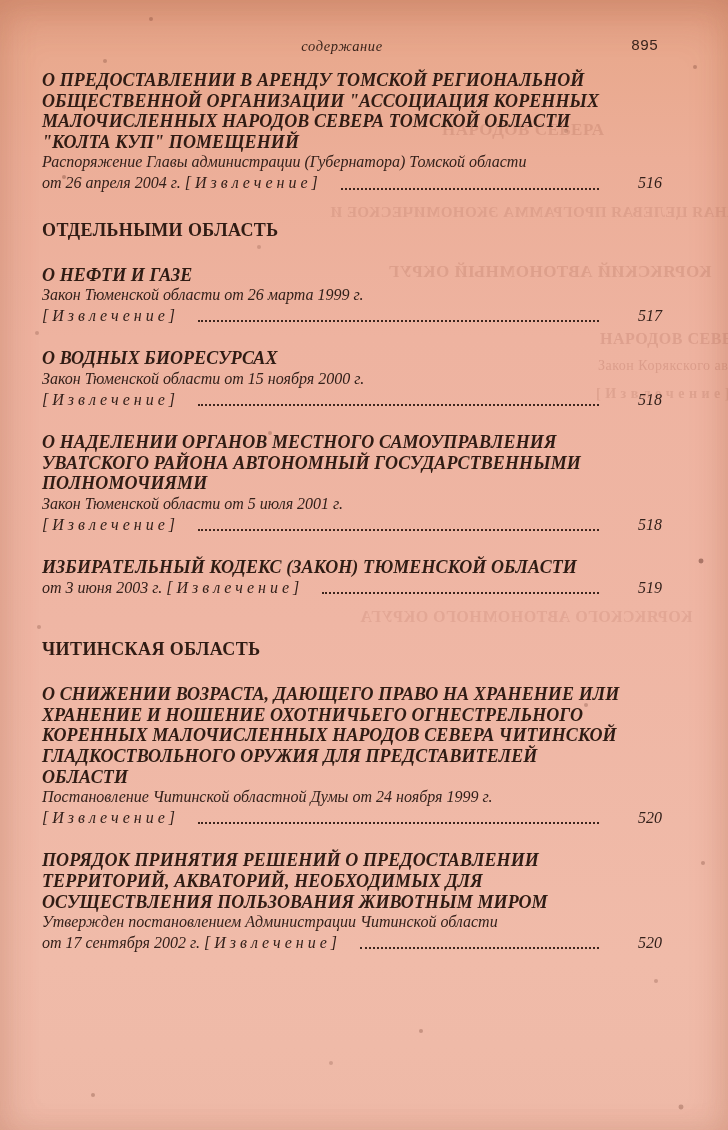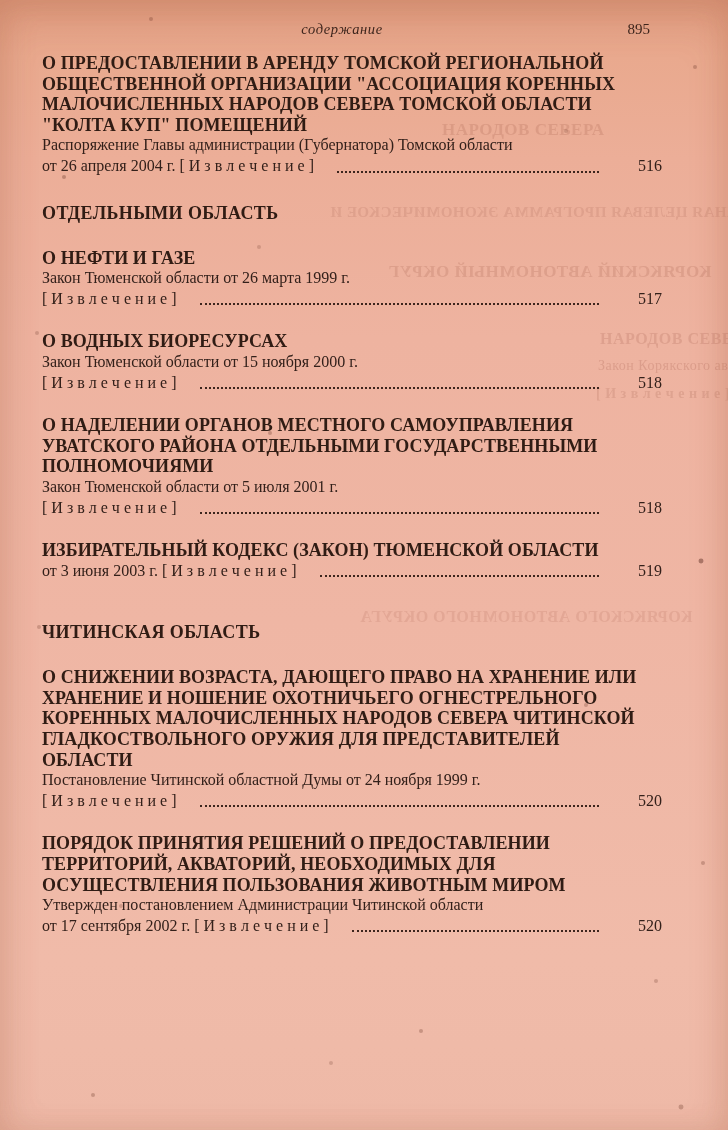--- a/index.html
+++ b/index.html
@@ -36,29 +36,29 @@
   }
   .ghost.mirror{transform:scaleX(-1);}
   .g0{top:120px;left:430px;font-size:17px;}
   .g1{top:204px;left:330px;font-size:15px;color:rgba(145,72,56,.14);}
   .g2{top:262px;left:388px;font-size:17px;}
   .g3{top:330px;left:588px;font-size:16px;}
   .g4{top:358px;left:586px;font-size:14px;font-weight:normal;color:rgba(145,72,56,.20);}
   .g5{top:386px;left:584px;font-size:14px;color:rgba(145,72,56,.16);}
   .g6{top:608px;left:360px;font-size:16px;color:rgba(145,72,56,.13);}
 
-  .content{position:relative;padding:21px 66px 0 42px;}
+  .content{position:relative;padding:38px 66px 0 42px;}
   .pg-header{position:relative;height:19px;margin-bottom:13px;}
   .running-title{
     text-align:center;font-style:italic;font-size:14.5px;
     letter-spacing:.6px;color:#3a241c;transform:translateX(-10px);
   }
-  .page-number{position:absolute;right:12px;top:0;font-size:15px;color:#3a241c;}
+  .page-number{position:absolute;right:4px;top:0;font-size:15px;color:#3a241c;font-family:Liberation Mono, monospace;}
 
-  .entry{margin-bottom:22px;}
+  .entry{margin-bottom:22px;font-style:italic;}
   .entry.mb-lg{margin-bottom:41px;}
   .title-line{
     font-weight:bold;font-size:18px;line-height:20.6px;
     white-space:nowrap;letter-spacing:0.1px;color:#301c14;
   }
   .entry-sub{font-size:16px;line-height:20.6px;white-space:nowrap;color:#33201a;}
   .leader-row{display:flex;align-items:flex-end;font-size:16px;line-height:20.6px;color:#33201a;gap:20px;}
   .leader-prefix{white-space:nowrap;}
   .dots{flex:1;margin:0 3px;border-bottom:2px dotted #3d251d;transform:translateY(-4px);min-width:20px;}
   .pageno{white-space:nowrap;margin-left:16px;}
@@ -119,21 +119,21 @@
       <div class="entry-sub">Закон Тюменской области от 15 ноября 2000 г.</div>
       <div class="leader-row">
         <span class="leader-prefix">[ И з в л е ч е н и е ]</span>
         <span class="dots"></span>
         <span class="pageno">518</span>
       </div>
     </article>
 
     <article class="entry">
       <div class="title-line">О НАДЕЛЕНИИ ОРГАНОВ МЕСТНОГО САМОУПРАВЛЕНИЯ</div>
-      <div class="title-line">УВАТСКОГО РАЙОНА ОТДЕЛЬНЫМИ ГОСУДАРСТВЕННЫМИ</div>
+      <div class="title-line">УВАТСКОГО РАЙОНА АВТОНОМНЫЙ ГОСУДАРСТВЕННЫМИ</div>
       <div class="title-line">ПОЛНОМОЧИЯМИ</div>
       <div class="entry-sub">Закон Тюменской области от 5 июля 2001 г.</div>
       <div class="leader-row">
         <span class="leader-prefix">[ И з в л е ч е н и е ]</span>
         <span class="dots"></span>
         <span class="pageno">518</span>
       </div>
     </article>
 
     <article class="entry mb-lg">

